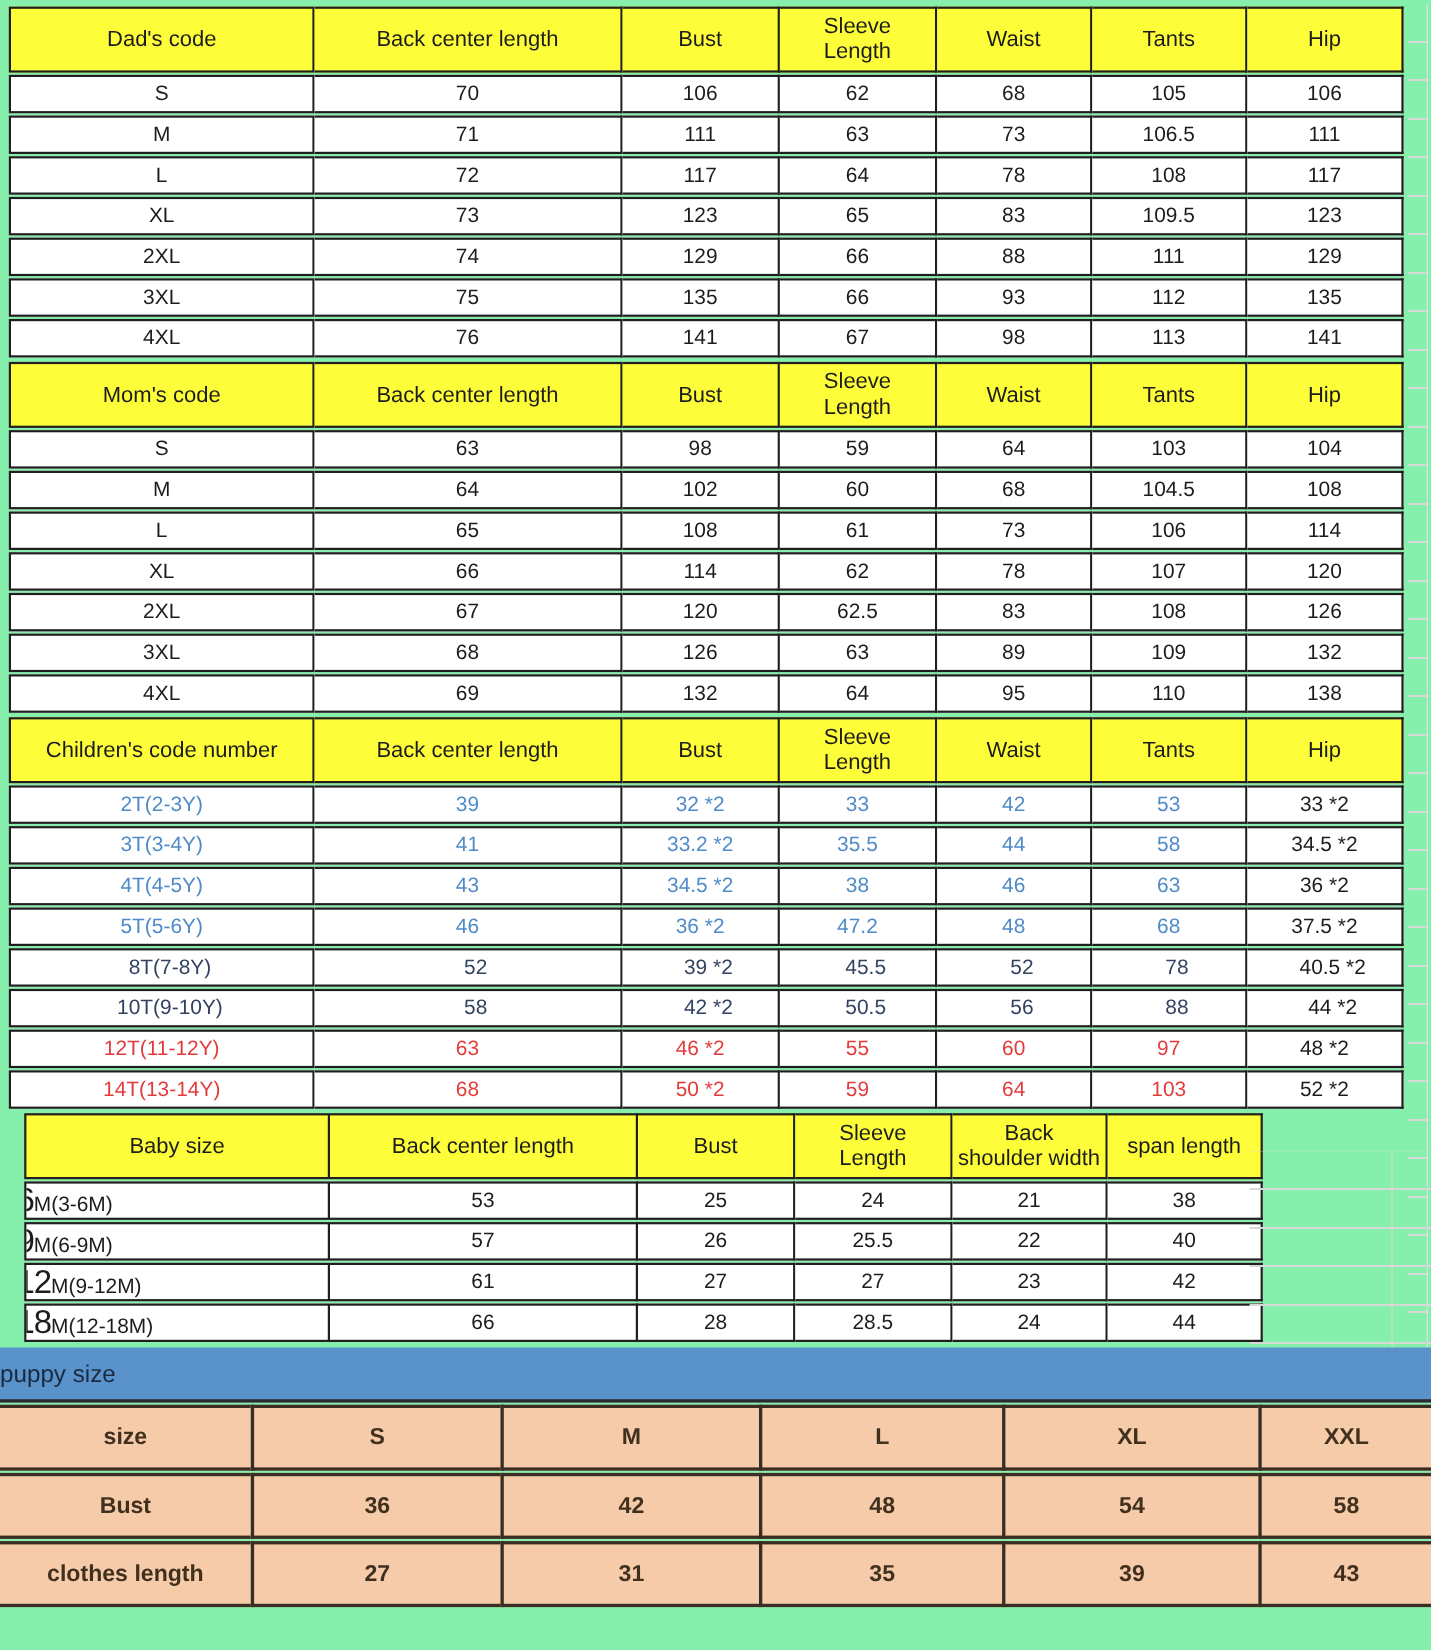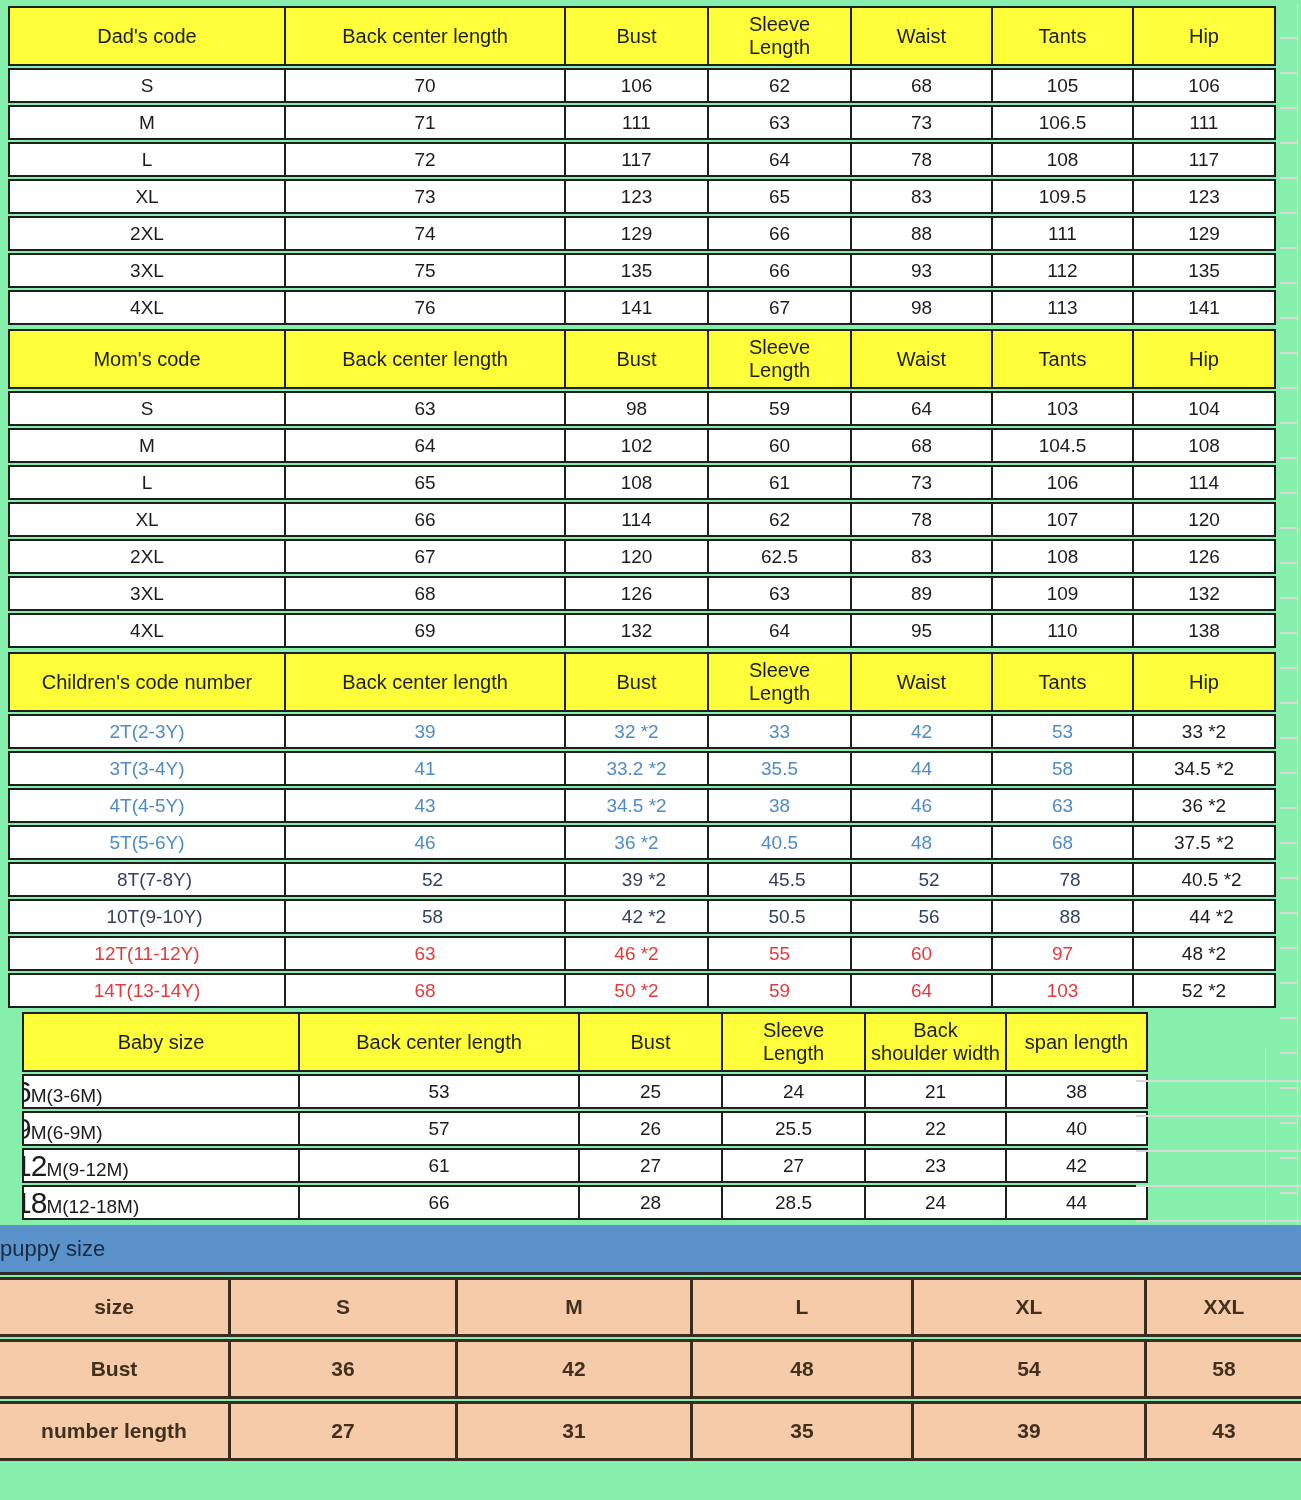--- a/index.html
+++ b/index.html
@@ -360,21 +360,21 @@
             <td>34.5 *2</td>
             <td>38</td>
             <td>46</td>
             <td>63</td>
             <td>36 *2</td>
           </tr>
           <tr class="c-blue">
             <td>5T(5-6Y)</td>
             <td>46</td>
             <td>36 *2</td>
-            <td>40.5</td>
+            <td>47.2</td>
             <td>48</td>
             <td>68</td>
             <td>37.5 *2</td>
           </tr>
           <tr class="c-navy">
             <td>8T(7-8Y)</td>
             <td>52</td>
             <td>39 *2</td>
             <td>45.5</td>
             <td>52</td>
@@ -497,21 +497,21 @@
         </tr>
         <tr>
           <td>Bust</td>
           <td>36</td>
           <td>42</td>
           <td>48</td>
           <td>54</td>
           <td>58</td>
         </tr>
         <tr>
-          <td>number length</td>
+          <td>clothes length</td>
           <td>27</td>
           <td>31</td>
           <td>35</td>
           <td>39</td>
           <td>43</td>
         </tr>
       </tbody>
   </table>
 
 </div>

